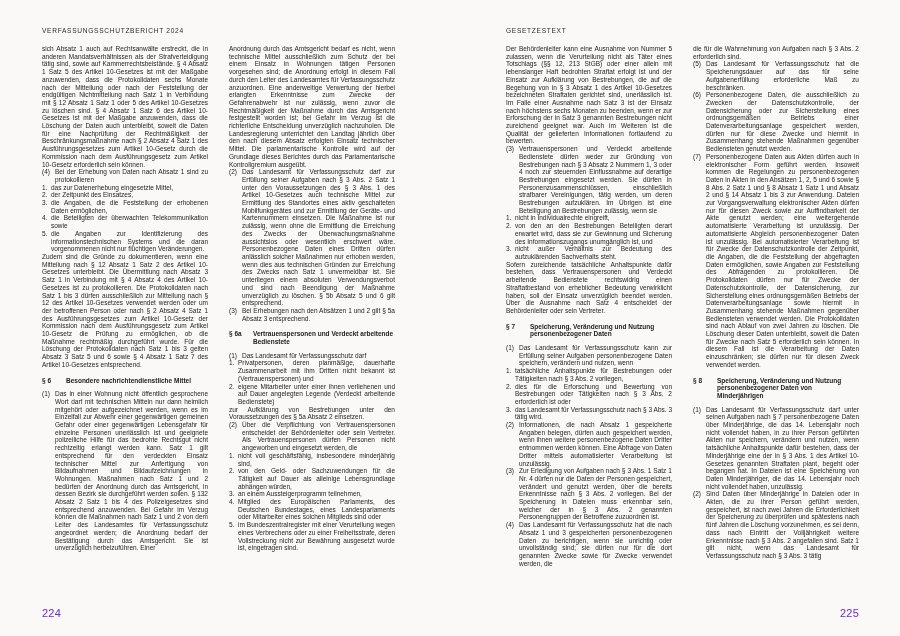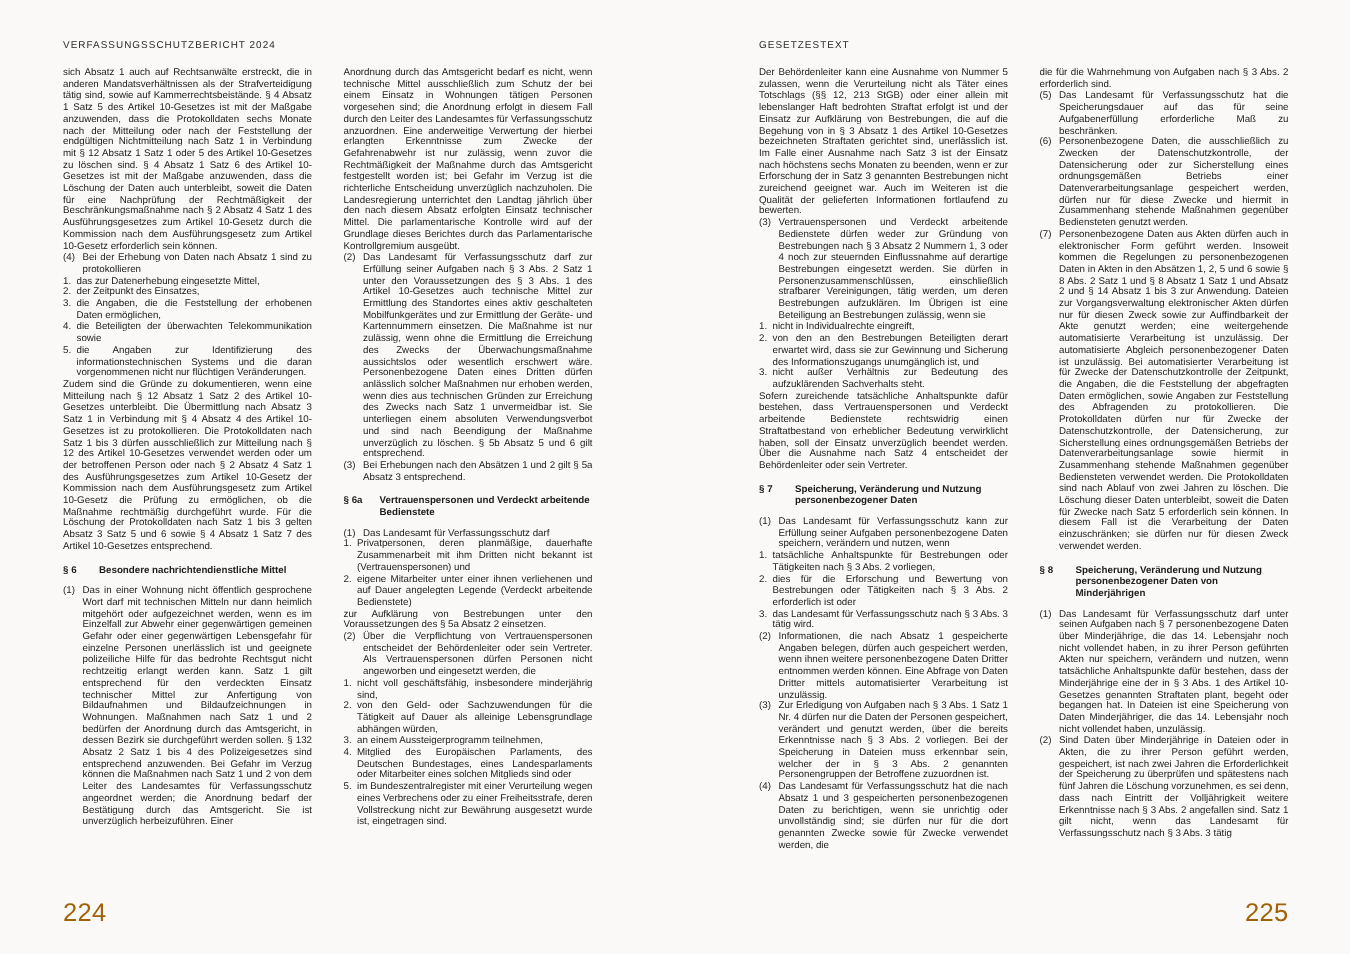--- a/index.html
+++ b/index.html
@@ -40,21 +40,21 @@
 
   .heading {
     display:flex; font-weight:bold;
     margin:8px 0 6px 0; text-align:left;
   }
   .heading .hnum { width:24px; flex:none; }
   .heading .htitle { flex:1; }
 
   .pagenum {
     position:absolute; bottom:17px;
-    font-size:17px; color:#a16207; letter-spacing:0.2px;
+    font-size:11px; color:#6d28d9; letter-spacing:0.2px;
   }
   .pagenum.left  { left:42px; }
   .pagenum.right { right:41px; }
 </style>
 </head>
 <body>
 
 <div class="runhead left">VERFASSUNGSSCHUTZBERICHT 2024</div>
 <div class="runhead right">GESETZESTEXT</div>
 

